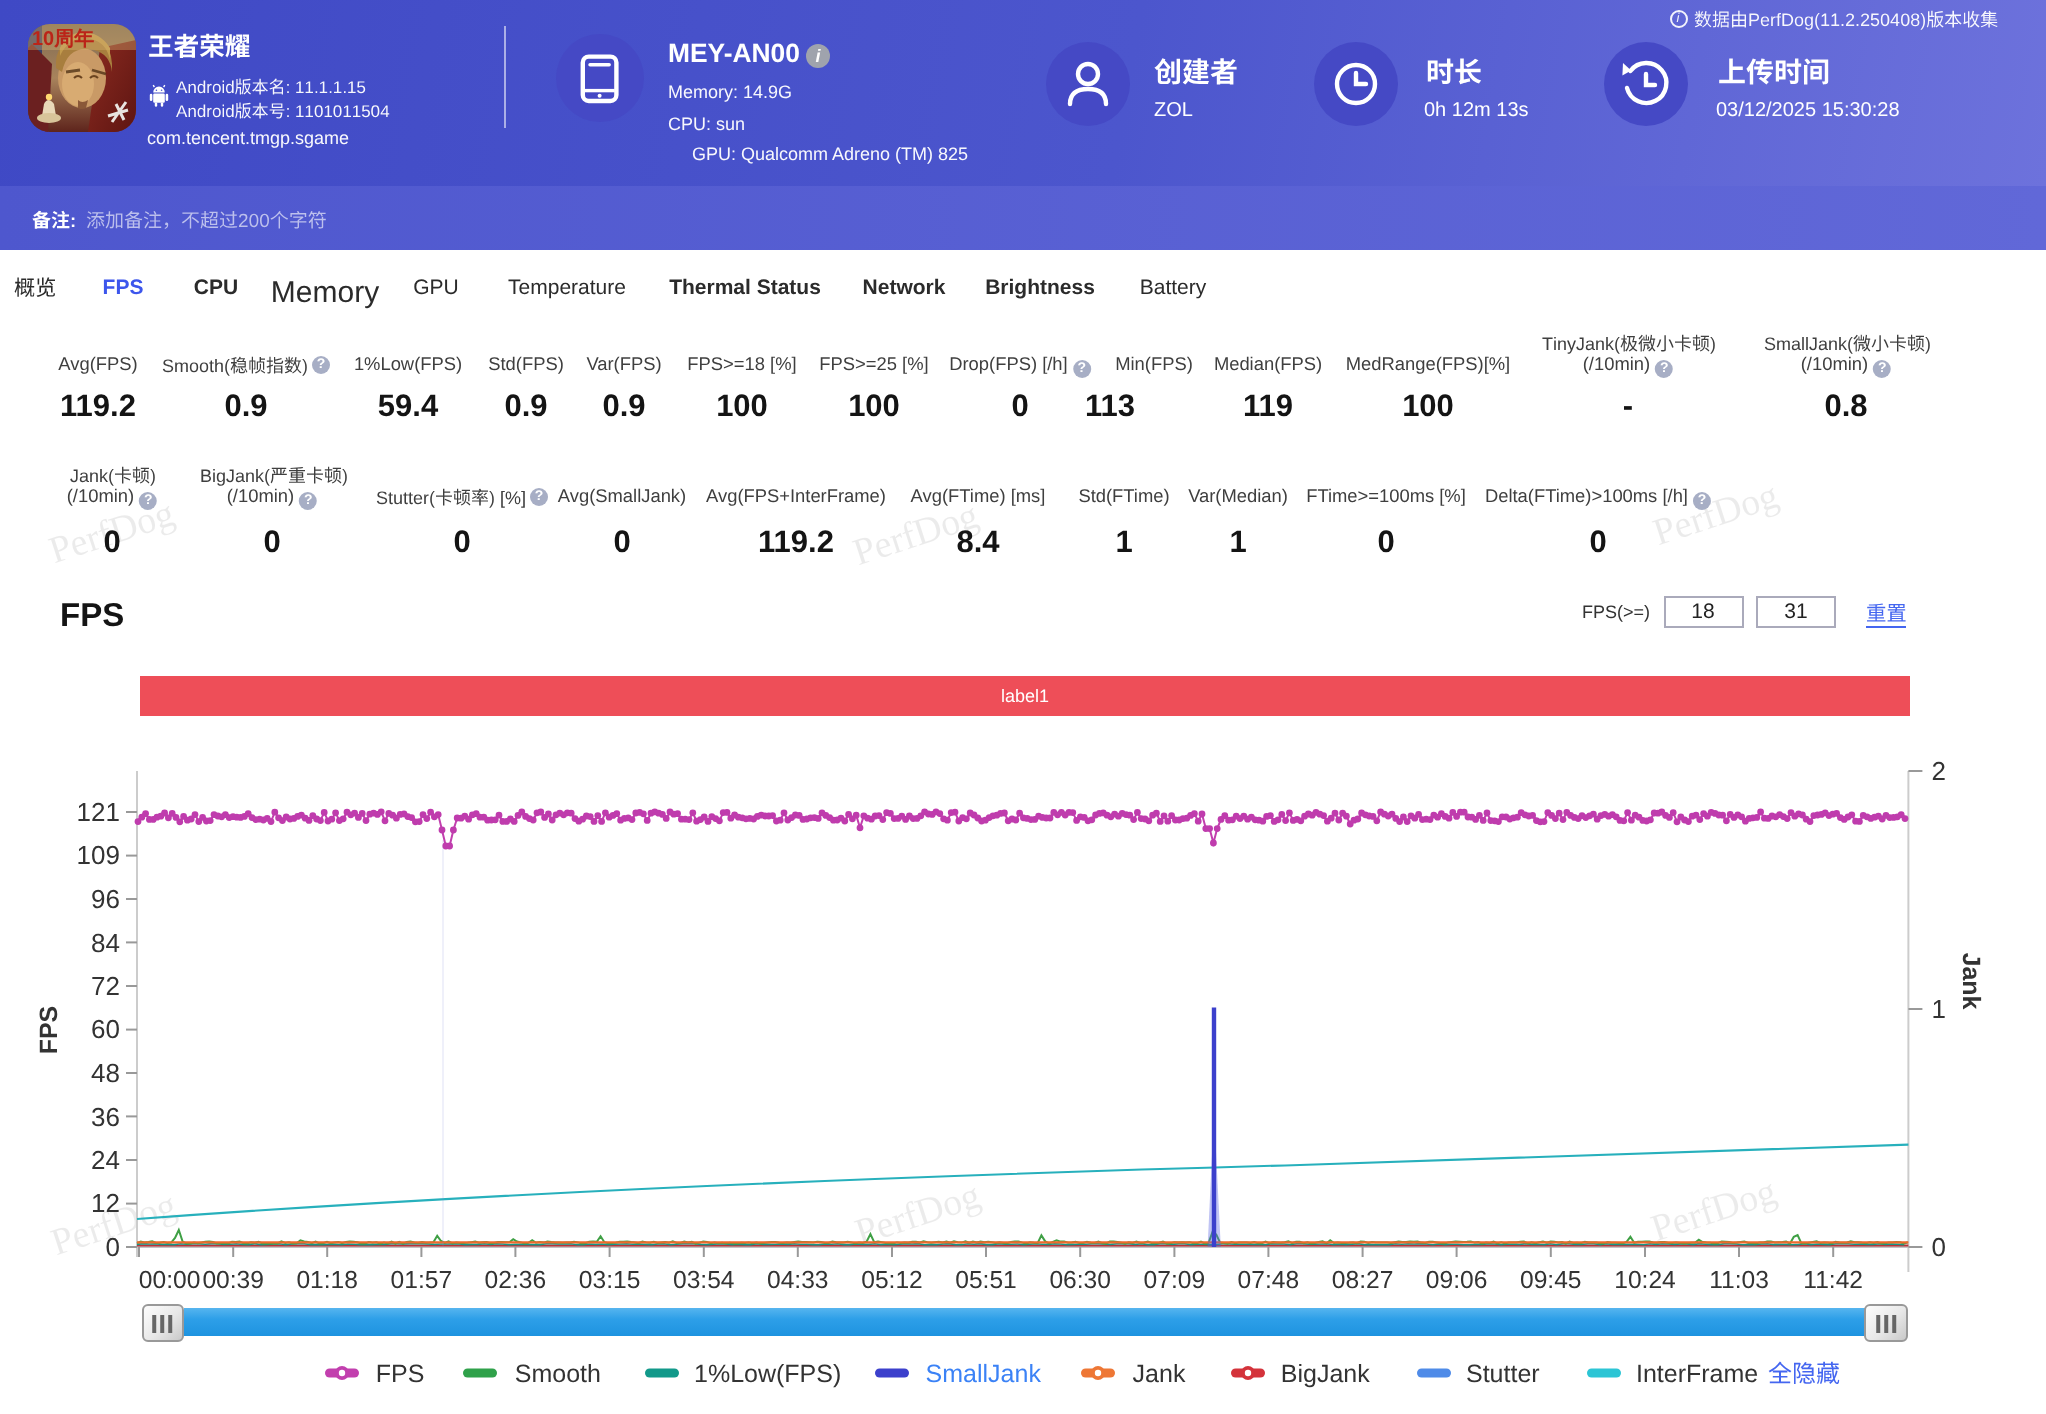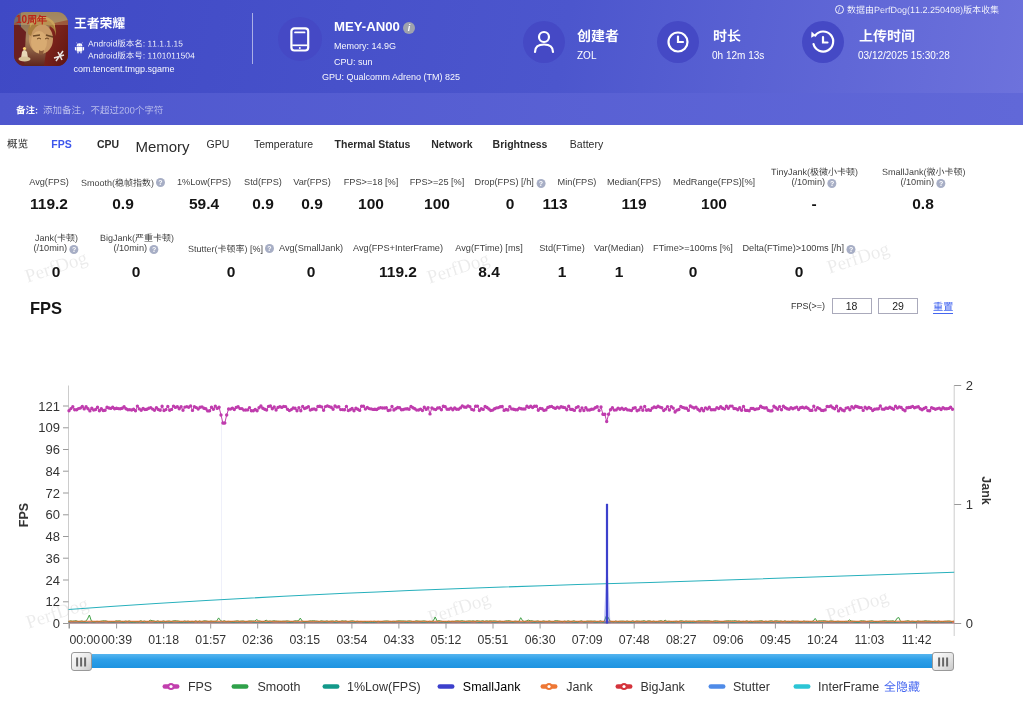--- a/index.html
+++ b/index.html
@@ -127,21 +127,21 @@
     <svg class="abs" style="left:278px;top:16.5px" width="44" height="44" viewBox="0 0 44 44">
 <circle cx="22" cy="22" r="22" fill="#4549c5"></circle>
 <rect x="13.4" y="11.3" width="16.8" height="22.2" rx="3" fill="none" stroke="#fff" stroke-width="2.2"></rect>
 <line x1="17" y1="15.4" x2="26.6" y2="15.4" stroke="#fff" stroke-width="1.7" stroke-linecap="round"></line>
 <line x1="14.2" y1="28.3" x2="29.4" y2="28.3" stroke="#fff" stroke-width="1.7"></line>
 <circle cx="21.8" cy="30.9" r="1" fill="#fff"></circle>
 </svg>
     <div class="abs" style="left:334px;top:19px;font-size:13.2px;font-weight:bold;color:#fff">MEY-AN00<span style="display:inline-block;width:12px;height:12px;border-radius:50%;background:#9fa3ad;color:#fff;font-size:9px;line-height:12px;text-align:center;font-weight:bold;font-style:italic;margin-left:3px;vertical-align:0.5px">i</span></div>
     <div class="abs hdr-sub" style="left:334px;top:39.5px;font-size:9px">Memory: 14.9G</div>
     <div class="abs hdr-sub" style="left:334px;top:55.5px;font-size:9px">CPU: sun</div>
-    <div class="abs hdr-sub" style="left:322px;top:71px;font-size:9px">GPU: Qualcomm Adreno (TM) 825</div>
+    <div class="abs hdr-sub" style="left:346px;top:71px;font-size:9px">GPU: Qualcomm Adreno (TM) 825</div>
     <svg class="abs" style="left:522.5px;top:20.5px" width="42" height="42" viewBox="0 0 42 42">
 <circle cx="21" cy="21" r="21" fill="#4549c5"></circle>
 <circle cx="21" cy="16" r="5" fill="none" stroke="#fff" stroke-width="2.2"></circle>
 <path d="M12 31 Q12 23.5 21 23.5 Q30 23.5 30 31" fill="none" stroke="#fff" stroke-width="2.2" stroke-linecap="round"></path>
 </svg>
     <svg width="44" height="20" viewBox="0 0 44 20" style="position:absolute;overflow:visible;left:576px;top:26.5px;">
       <g fill="#ffffff" transform="translate(1 14.0)">
         <path transform="translate(0.0 0)" d="M11.3 -11.6V-0.7C11.3 -0.4 11.2 -0.4 10.9 -0.4C10.7 -0.4 9.7 -0.4 8.8 -0.4C9.1 0.1 9.3 0.8 9.4 1.2C10.7 1.2 11.6 1.2 12.2 0.9C12.8 0.7 13 0.2 13 -0.7V-11.6ZM8.6 -10.3V-2.3H10.2V-10.3ZM2.6 -6.8H2.5C3.3 -7.6 4.1 -8.5 4.7 -9.5C5.4 -8.6 6.2 -7.6 6.8 -6.8ZM4.2 -11.9C3.4 -10.1 1.9 -8.2 0.2 -7.1C0.6 -6.8 1.2 -6.2 1.4 -5.9L1.9 -6.2V-1.1C1.9 0.6 2.4 1 4 1C4.4 1 5.9 1 6.3 1C7.7 1 8.2 0.4 8.3 -1.6C7.9 -1.7 7.3 -1.9 6.9 -2.2C6.8 -0.7 6.7 -0.4 6.1 -0.4C5.8 -0.4 4.5 -0.4 4.2 -0.4C3.6 -0.4 3.5 -0.5 3.5 -1.1V-5.4H5.7C5.6 -4.2 5.5 -3.6 5.4 -3.5C5.3 -3.4 5.2 -3.3 5 -3.3C4.8 -3.3 4.4 -3.3 3.9 -3.4C4.2 -3 4.3 -2.4 4.3 -2C4.9 -2 5.5 -2 5.9 -2C6.2 -2.1 6.5 -2.2 6.8 -2.5C7.1 -2.9 7.3 -3.9 7.4 -6.2V-6.3L8.4 -7.3C7.8 -8.2 6.5 -9.7 5.4 -10.8L5.7 -11.4Z"></path>
         <path transform="translate(14.0 0)" d="M5.4 -10.8V-9.6H7.8V-8.9H4.7V-7.7H7.8V-7H5.4V-5.7H7.8V-5H5.3V-3.9H7.8V-3.1H4.7V-1.9H7.8V-0.9H9.4V-1.9H13.1V-3.1H9.4V-3.9H12.7V-5H9.4V-5.7H12.5V-7.7H13.3V-8.9H12.5V-10.8H9.4V-11.9H7.8V-10.8ZM9.4 -7.7H11V-7H9.4ZM9.4 -8.9V-9.6H11V-8.9ZM1.3 -5C1.3 -5.2 1.7 -5.5 2 -5.7H3.2C3.1 -4.8 2.9 -3.9 2.7 -3.2C2.4 -3.7 2.2 -4.2 2 -4.9L0.8 -4.5C1.1 -3.3 1.5 -2.4 2 -1.7C1.6 -0.9 1 -0.3 0.4 0.2C0.7 0.4 1.3 0.9 1.6 1.3C2.2 0.8 2.7 0.2 3.1 -0.5C4.6 0.7 6.5 1 8.8 1H13C13.1 0.5 13.3 -0.2 13.6 -0.5C12.6 -0.5 9.7 -0.5 8.9 -0.5C6.8 -0.5 5.1 -0.8 3.8 -1.9C4.3 -3.2 4.7 -4.9 4.9 -6.9L3.9 -7.2L3.7 -7.1H3.2C3.8 -8.2 4.4 -9.4 5 -10.7L3.9 -11.3L3.4 -11.1H0.8V-9.7H2.8C2.4 -8.5 1.8 -7.6 1.6 -7.3C1.3 -6.8 0.9 -6.4 0.6 -6.3C0.8 -6 1.2 -5.4 1.3 -5Z"></path>
         <path transform="translate(28.0 0)" d="M11.4 -11.5C10.9 -10.9 10.4 -10.3 9.9 -9.7V-10.4H6.9V-11.9H5.2V-10.4H1.9V-8.9H5.2V-7.6H0.7V-6.2H5.5C3.9 -5.2 2.1 -4.4 0.3 -3.8C0.6 -3.5 1.1 -2.8 1.3 -2.5C2 -2.7 2.7 -3 3.4 -3.3V1.3H5.1V0.9H9.9V1.2H11.7V-5.1H6.6C7.2 -5.4 7.7 -5.8 8.2 -6.2H13.3V-7.6H10C11.1 -8.6 12 -9.6 12.8 -10.7ZM6.9 -7.6V-8.9H9.2C8.7 -8.5 8.2 -8.1 7.6 -7.6ZM5.1 -1.5H9.9V-0.6H5.1ZM5.1 -2.8V-3.7H9.9V-2.8Z"></path>
@@ -391,28 +391,29 @@
     <div class="abs val" style="left:562px;top:263.3px;transform:translateX(-50%)">1</div>
     <div class="abs lbl" style="left:619px;top:243px;transform:translateX(-50%)">Var(Median)</div>
     <div class="abs val" style="left:619px;top:263.3px;transform:translateX(-50%)">1</div>
     <div class="abs lbl" style="left:693px;top:243px;transform:translateX(-50%)">FTime&gt;=100ms [%]</div>
     <div class="abs val" style="left:693px;top:263.3px;transform:translateX(-50%)">0</div>
     <div class="abs lbl" style="left:799px;top:243px;transform:translateX(-50%)">Delta(FTime)&gt;100ms [/h]&nbsp;<span class="qi">?</span></div>
     <div class="abs val" style="left:799px;top:263.3px;transform:translateX(-50%)">0</div>
     <div class="abs" style="left:30px;top:299px;font-size:16.5px;font-weight:bold;color:#141414">FPS</div>
     <div class="abs" style="left:791px;top:301px;font-size:9px;color:#333">FPS(&gt;=)</div>
     <div class="abs" style="left:831.5px;top:297.5px;width:40px;height:16px;border:1px solid #aab;background:#fff;font-size:10.5px;color:#222;text-align:center;line-height:14px">18</div>
-    <div class="abs" style="left:878px;top:297.5px;width:40px;height:16px;border:1px solid #aab;background:#fff;font-size:10.5px;color:#222;text-align:center;line-height:14px">29</div>
+    <div class="abs" style="left:878px;top:297.5px;width:40px;height:16px;border:1px solid #aab;background:#fff;font-size:10.5px;color:#222;text-align:center;line-height:14px">31</div>
     <svg width="22" height="15" viewBox="0 0 22 15" style="position:absolute;overflow:visible;left:932px;top:299.5px;">
       <g fill="#4466f0" transform="translate(1 10.2)">
         <path transform="translate(0.0 0)" d="M1.6 -5.5V-2.3H4.7V-1.6H1.3V-1H4.7V-0.1H0.5V0.5H9.7V-0.1H5.4V-1H9V-1.6H5.4V-2.3H8.6V-5.5H5.4V-6.1H9.6V-6.8H5.4V-7.5C6.6 -7.6 7.8 -7.8 8.6 -7.9L8.2 -8.5C6.6 -8.2 3.7 -8 1.4 -8C1.4 -7.8 1.5 -7.5 1.5 -7.4C2.5 -7.4 3.6 -7.4 4.7 -7.5V-6.8H0.6V-6.1H4.7V-5.5ZM2.4 -3.7H4.7V-2.9H2.4ZM5.4 -3.7H7.9V-2.9H5.4ZM2.4 -5H4.7V-4.2H2.4ZM5.4 -5H7.9V-4.2H5.4Z"></path>
         <path transform="translate(10.2 0)" d="M6.6 -7.6H8.4V-6.7H6.6ZM4.3 -7.6H5.9V-6.7H4.3ZM1.9 -7.6H3.5V-6.7H1.9ZM1.9 -4.4V-0.1H0.6V0.5H9.6V-0.1H8.2V-4.4H5L5.2 -5H9.4V-5.6H5.3L5.4 -6.2H9.1V-8.2H1.2V-6.2H4.6L4.5 -5.6H0.7V-5H4.4L4.3 -4.4ZM2.7 -0.1V-0.7H7.5V-0.1ZM2.7 -2.8H7.5V-2.2H2.7ZM2.7 -3.3V-3.8H7.5V-3.3ZM2.7 -1.8H7.5V-1.2H2.7Z"></path>
       </g>
     </svg>
     <div class="abs" style="left:932.5px;top:313px;width:20px;height:1px;background:#4466f0"></div>
+    <div class="abs" style="left:70px;top:338px;width:885px;height:20px;background:#ee4e58;color:#fff;font-size:9px;text-align:center;line-height:20px">label1</div>
     <svg class="abs" style="left:0;top:330px" width="1023" height="320" viewBox="0 0 1023 320">
       <line x1="68.5" y1="55.5" x2="68.5" y2="298.5" stroke="#ccc" stroke-width="1"></line>
       <line x1="954.2" y1="55.5" x2="954.2" y2="306" stroke="#ccc" stroke-width="1"></line>
       <line x1="68.5" y1="293.5" x2="954.2" y2="293.5" stroke="#c4c4c4" stroke-width="1"></line>
       <line x1="63.0" y1="293.5" x2="68.5" y2="293.5" stroke="#999" stroke-width="1"></line>
       <text x="60.0" y="298.0" font-size="13" fill="#333" text-anchor="end">0</text>
       <line x1="63.0" y1="271.8" x2="68.5" y2="271.8" stroke="#999" stroke-width="1"></line>
       <text x="60.0" y="276.2" font-size="13" fill="#333" text-anchor="end">12</text>
       <line x1="63.0" y1="250.0" x2="68.5" y2="250.0" stroke="#999" stroke-width="1"></line>
       <text x="60.0" y="254.5" font-size="13" fill="#333" text-anchor="end">24</text>
@@ -514,21 +515,21 @@
       <rect x="0.5" y="4.2" width="17" height="4.6" rx="2.3" fill="#2fa14a"></rect>
     </svg>
     <div class="abs" style="left:257.4px;top:680px;font-size:12.5px;color:#333">Smooth</div>
     <svg class="abs" style="left:321.5px;top:680px" width="18" height="13" viewBox="0 0 18 13">
       <rect x="0.5" y="4.2" width="17" height="4.6" rx="2.3" fill="#12998a"></rect>
     </svg>
     <div class="abs" style="left:347.0px;top:680px;font-size:12.5px;color:#333">1%Low(FPS)</div>
     <svg class="abs" style="left:437.3px;top:680px" width="18" height="13" viewBox="0 0 18 13">
       <rect x="0.5" y="4.2" width="17" height="4.6" rx="2.3" fill="#3c40cc"></rect>
     </svg>
-    <div class="abs" style="left:462.8px;top:680px;font-size:12.5px;color:#000000">SmallJank</div>
+    <div class="abs" style="left:462.8px;top:680px;font-size:12.5px;color:#3b82f6">SmallJank</div>
     <svg class="abs" style="left:540.0px;top:680px" width="18" height="13" viewBox="0 0 18 13">
       <rect x="0.5" y="4.2" width="17" height="4.6" rx="2.3" fill="#ee7735"></rect>
       <circle cx="9" cy="6.5" r="3.5" fill="#ee7735"></circle>
       <circle cx="9" cy="6.5" r="1.6" fill="#fff"></circle>
     </svg>
     <div class="abs" style="left:566.3px;top:680px;font-size:12.5px;color:#333">Jank</div>
     <svg class="abs" style="left:614.9px;top:680px" width="18" height="13" viewBox="0 0 18 13">
       <rect x="0.5" y="4.2" width="17" height="4.6" rx="2.3" fill="#d4333b"></rect>
       <circle cx="9" cy="6.5" r="3.5" fill="#d4333b"></circle>
       <circle cx="9" cy="6.5" r="1.6" fill="#fff"></circle>

